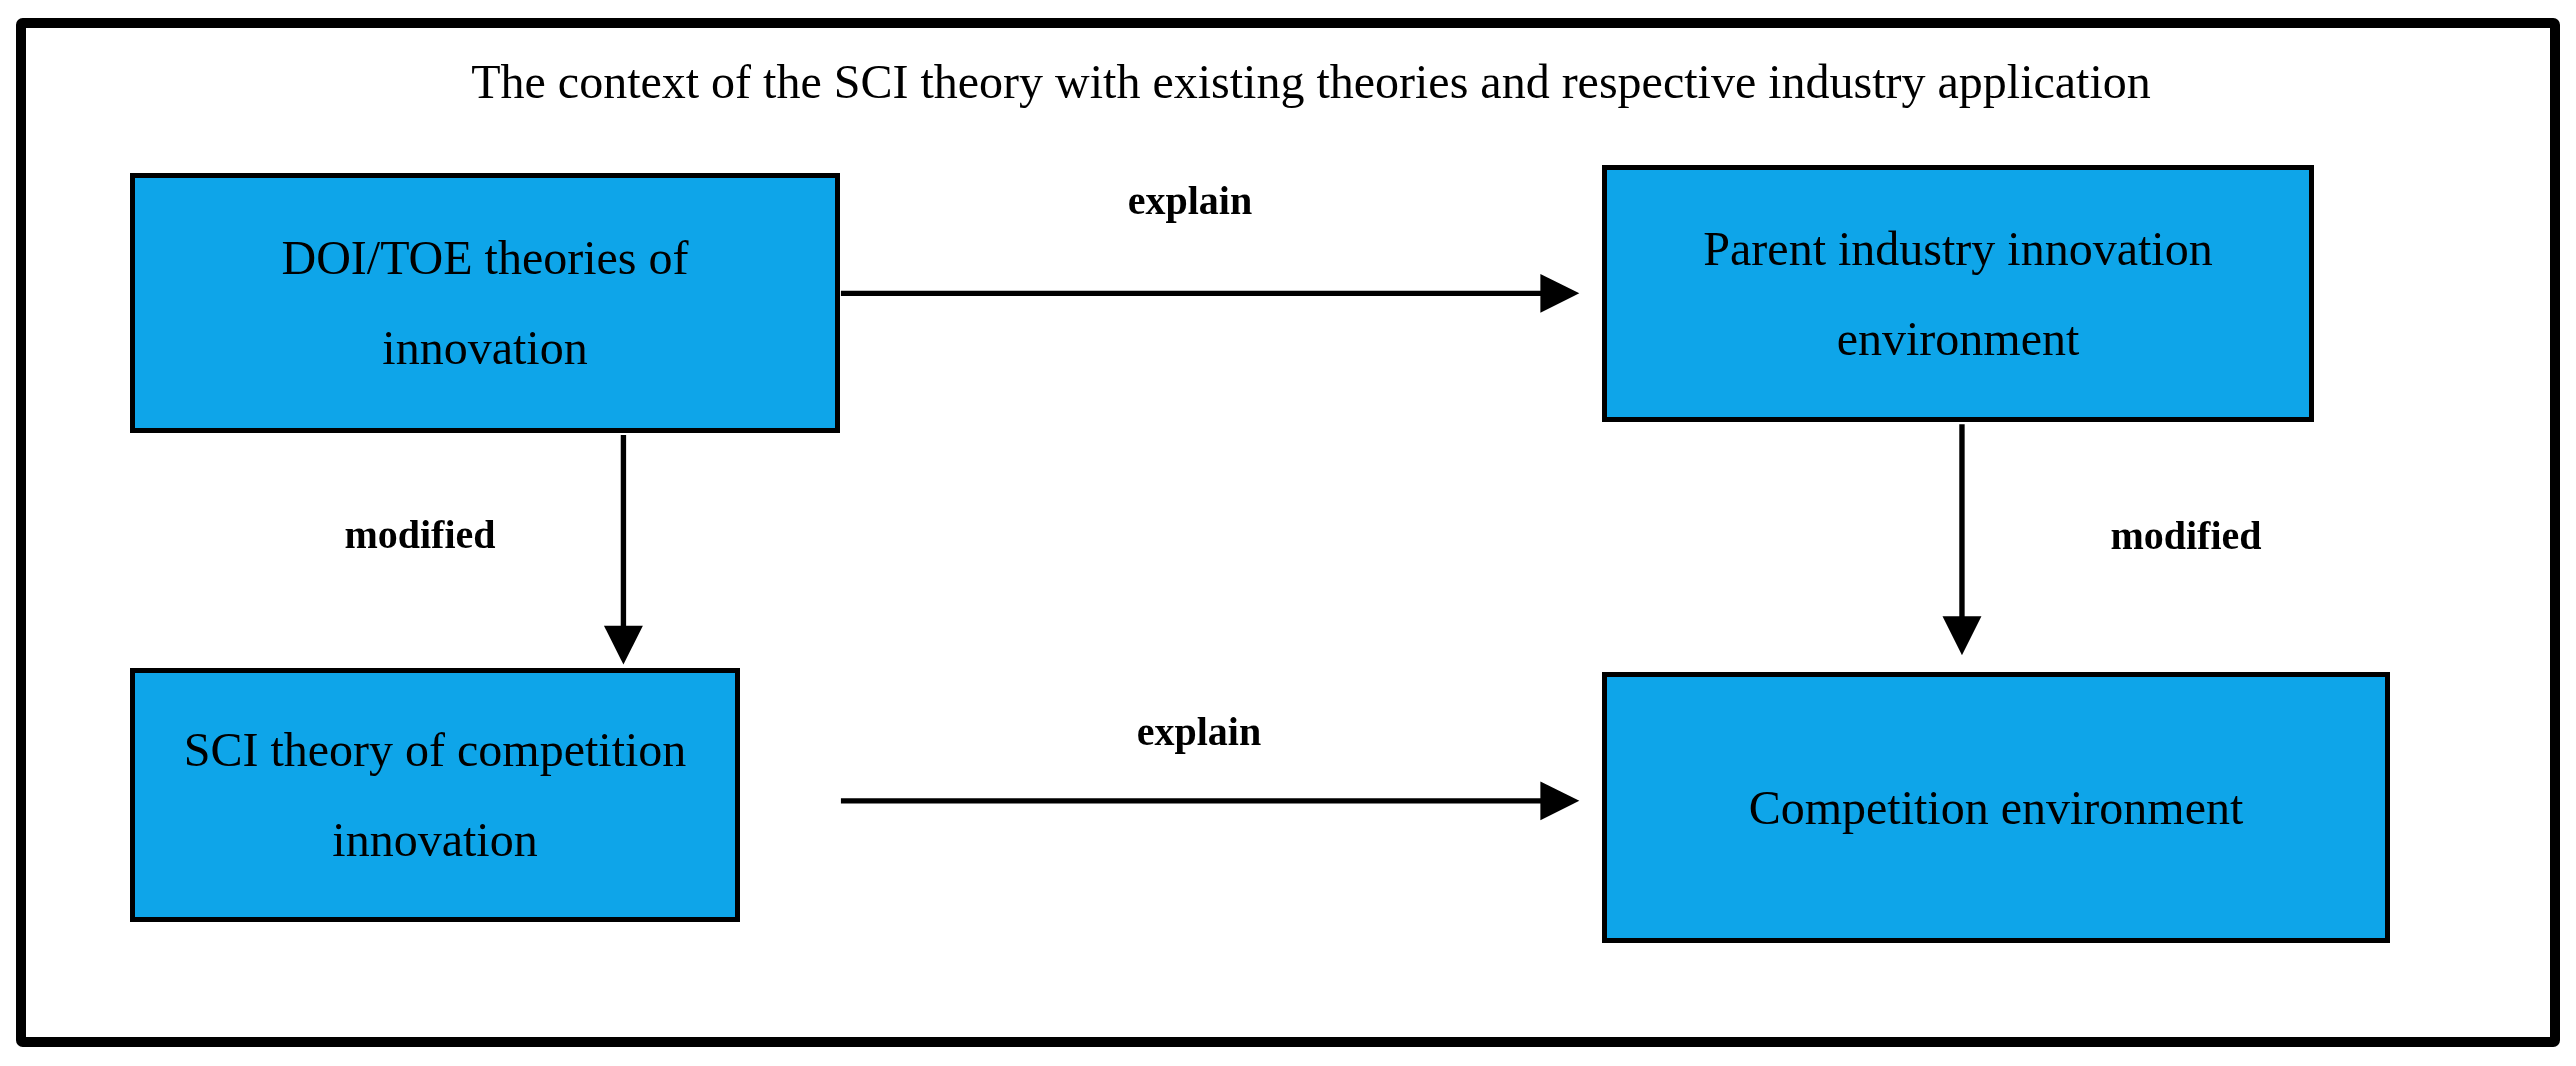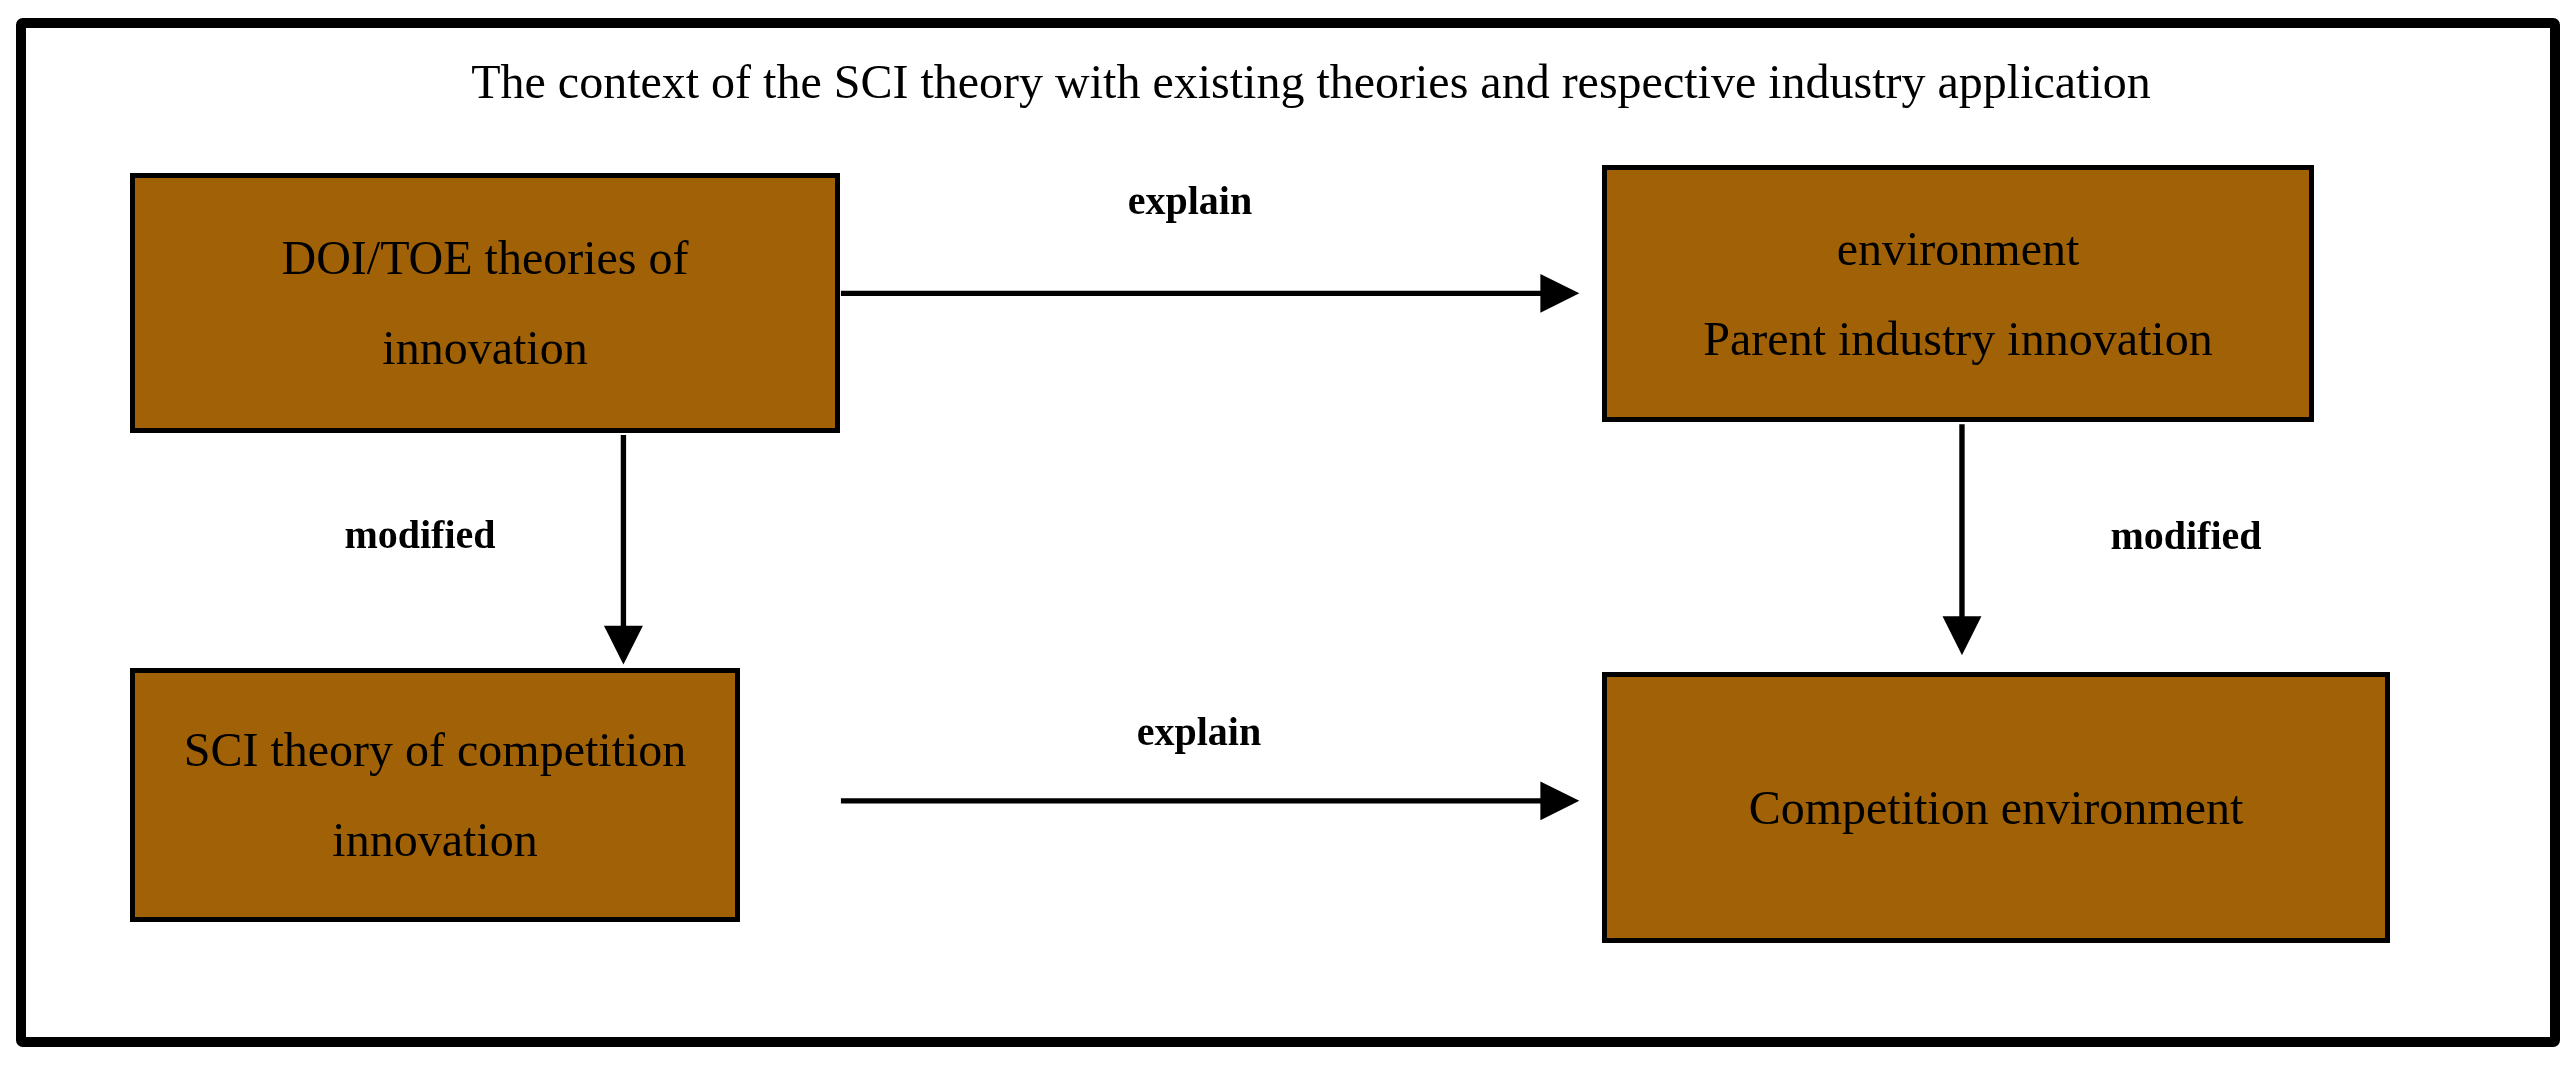--- a/index.html
+++ b/index.html
@@ -36,21 +36,21 @@
     line-height: 52px;
     letter-spacing: 0px;
     color: #000000;
     transform: translateX(23px);
     white-space: nowrap;
   }
   .box {
     position: absolute;
     border: 5.4px solid #000000;
     box-sizing: border-box;
-    background: #a16207;
+    background: #0ea5e9;
     display: flex;
     flex-direction: column;
     align-items: center;
     justify-content: center;
     text-align: center;
     font-size: 48px;
     line-height: 90px;
   }
   .box span { display: block; white-space: nowrap; }
   .box-doi        { left: 130px;  top: 173px;  width: 710px; height: 260px; }
@@ -85,22 +85,22 @@
   <div class="frame"></div>
 
   <div class="title">The context of the SCI theory with existing theories and respective industry application</div>
 
   <div class="box box-doi">
     <span>DOI/TOE theories of</span>
     <span>innovation</span>
   </div>
 
   <div class="box box-parent">
+    <span>Parent industry innovation</span>
     <span>environment</span>
-    <span>Parent industry innovation</span>
   </div>
 
   <div class="box box-sci">
     <span>SCI theory of competition</span>
     <span>innovation</span>
   </div>
 
   <div class="box box-comp">
     <span>Competition environment</span>
   </div>

